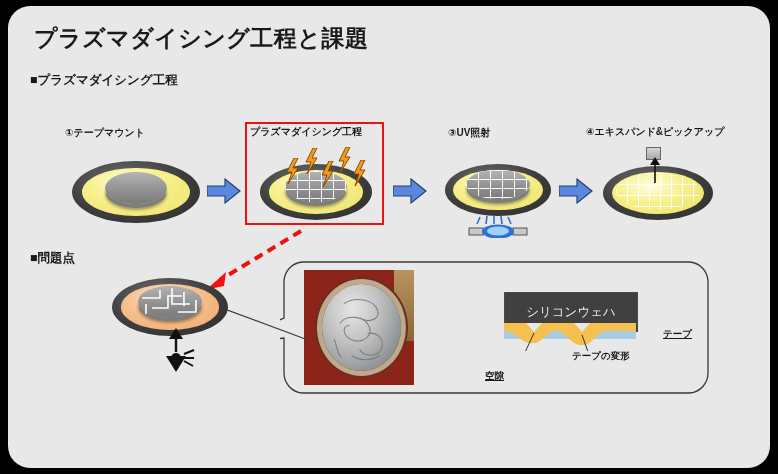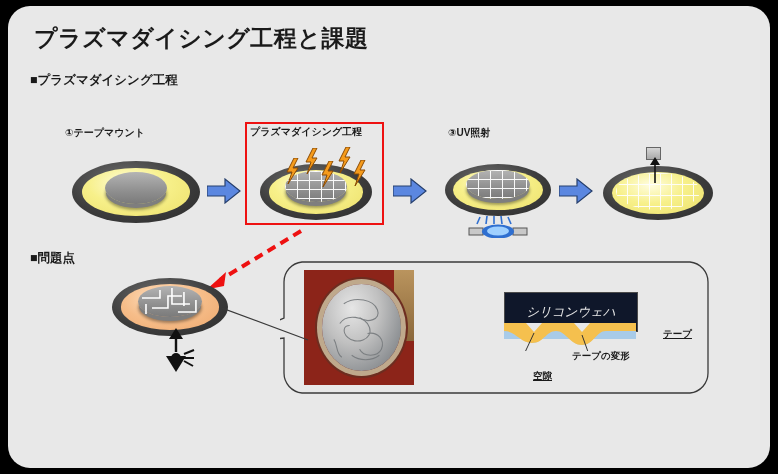--- a/index.html
+++ b/index.html
@@ -54,25 +54,25 @@
       linear-gradient(120deg,#7a2016 0%,#a33424 45%,#5d1a12 100%);}
   #photo .wf{position:absolute;left:16%;top:12%;width:72%;height:76%;border-radius:50%;
       background:radial-gradient(ellipse at 38% 28%,#e6e6e6 0%,#c0c0c0 40%,#8f9295 75%,#6e7174 100%);
       box-shadow:0 0 0 5px #bfa98c,0 0 0 7px #6d2d20;}
   #photo .sw{position:absolute;inset:0;}
   #photo .strip{position:absolute;right:0;top:0;width:18%;height:62%;
       background:linear-gradient(180deg,#c2a86a,#8a7340);opacity:.85;}
   
   #xsec{position:absolute;left:496px;top:285px;width:160px;height:60px;}
   #waferblk{position:absolute;left:496px;top:286px;width:132px;height:38px;
-      background:#0f172a;border:1.5px solid #4a4a4a;font-style:italic;}
+      background:#404040;border:1.5px solid #4a4a4a;}
   #waferblk span{display:block;text-align:center;line-height:38px;color:#e8e8e8;font-size:12.5px;}
   .xlab{font-size:9.5px;font-weight:bold;color:#1a1a1a;}
   #labTape{left:655px;top:322px;text-decoration:underline;}
-  #labVoid{left:525px;top:364px;text-decoration:underline;}
+  #labVoid{left:477px;top:364px;text-decoration:underline;}
   #labDeform{left:564px;top:344px;}
   #labInappro{left:62px;top:370px;font-size:9.5px;font-weight:bold;}
   #conclusion{left:120px;top:418px;font-size:13.5px;font-weight:bold;}
   #inspect{position:absolute;left:148px;top:322px;width:40px;height:44px;}
 </style>
 </head>
 <body>
 
 <div id="slide">
 
@@ -157,20 +157,21 @@
       <ellipse cx="31" cy="15" rx="11" ry="4.6" fill="#9fd0ff"></ellipse>
     </svg>
   </div>
 
   <div class="arw" style="left:551px;top:172px">
     <svg viewBox="0 0 34 26">
         <polygon points="0,8 18,8 18,1 33,13 18,25 18,18 0,18" fill="#5b87e0" stroke="#27406e" stroke-width="1.2"></polygon>
       </svg>
   </div>
 
+  <div class="t steplab" id="lab4">④エキスパンド&amp;ピックアップ</div>
   <div class="wafer" style="left:595px;top:160px;width:110px;height:54px">
     <div class="ring"></div>
     <div class="tape"></div>
     <div class="disc" style="left:12%;top:13%;width:76%;height:68%;background:transparent">
       <div class="grid sq" style="opacity:.9"></div>
     </div>
   </div>
   <div id="pickchip"></div>
   <div id="pickarrow">
     <svg viewBox="0 0 12 26">

